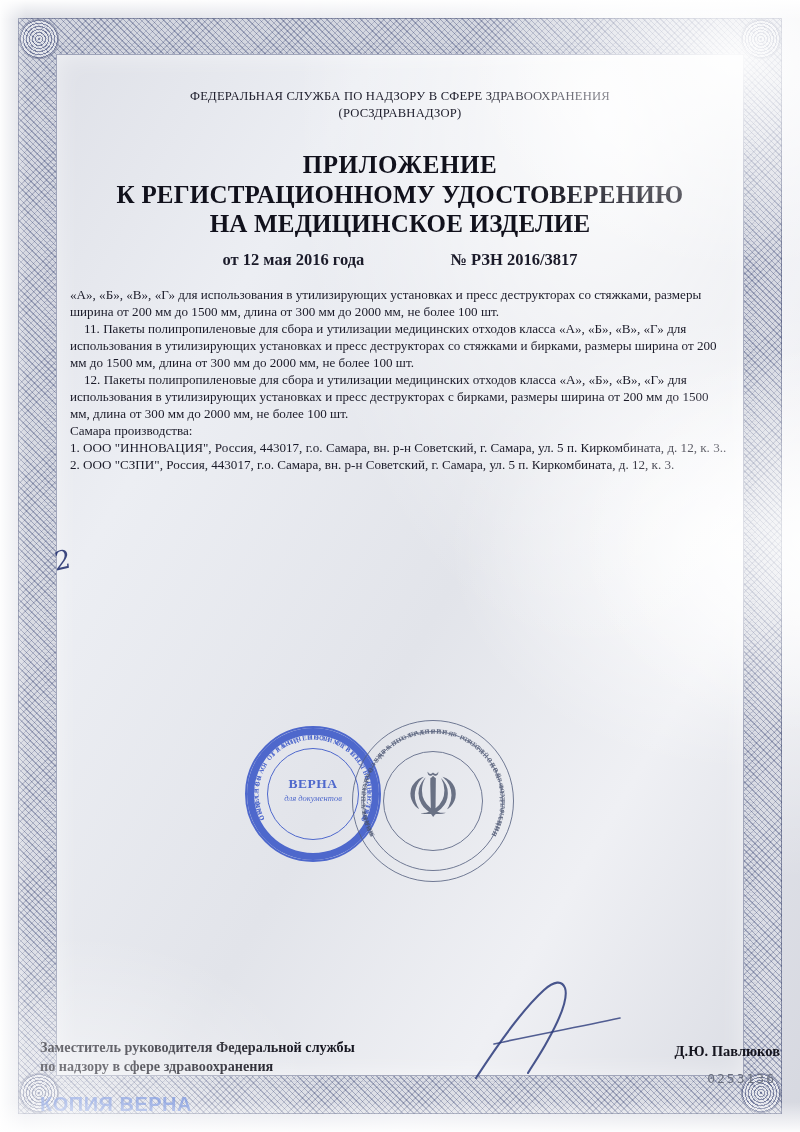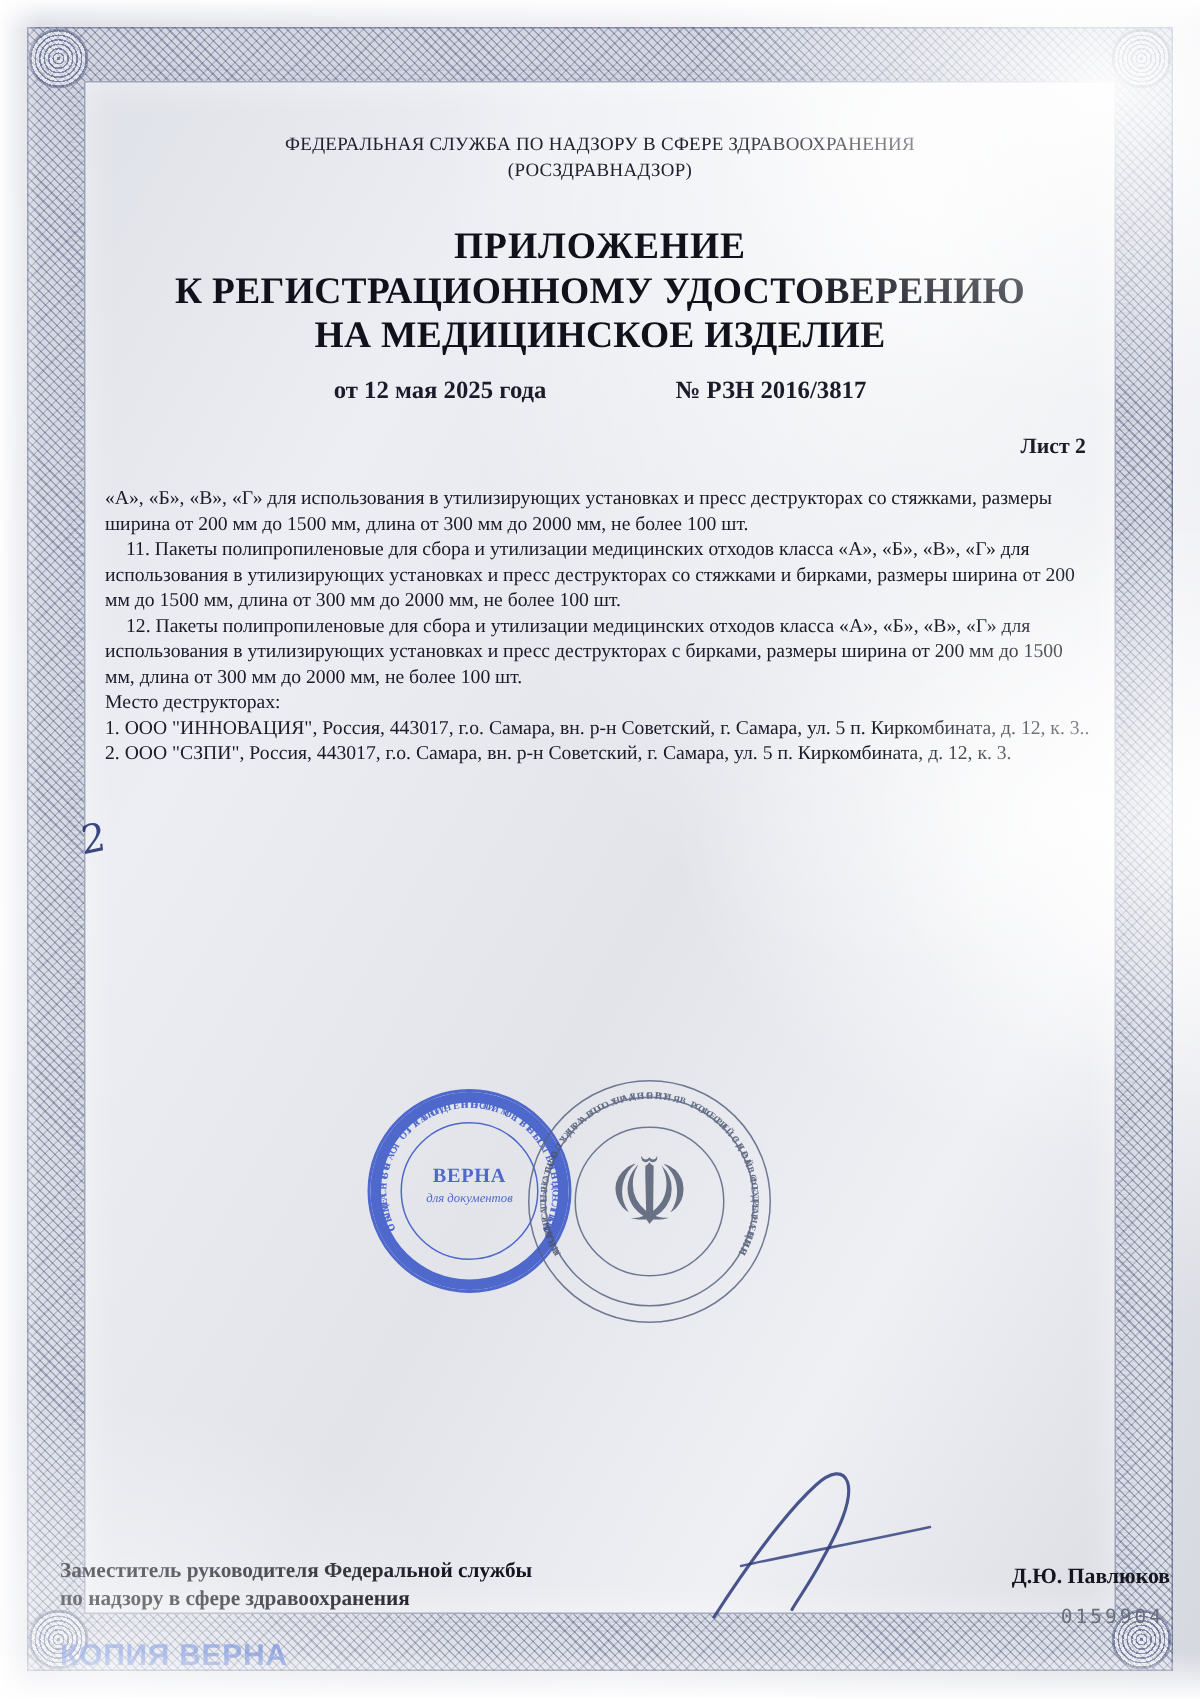--- a/index.html
+++ b/index.html
@@ -362,31 +362,30 @@
       <div>(РОСЗДРАВНАДЗОР)</div>
     </div>
 
     <div class="title-block">
       <div class="t1">ПРИЛОЖЕНИЕ</div>
       <div class="t2">К РЕГИСТРАЦИОННОМУ УДОСТОВЕРЕНИЮ</div>
       <div class="t3">НА МЕДИЦИНСКОЕ ИЗДЕЛИЕ</div>
     </div>
 
     <div class="meta-row">
-      <div class="date">от  12 мая 2025 года</div>
+      <div class="date">от  12 мая 2016 года</div>
       <div class="number">№  РЗН 2016/3817</div>
     </div>
 
-    <div class="sheet">Лист  2</div>
 
     <div class="body-text">
       <p>«А», «Б», «В», «Г» для использования в утилизирующих установках и пресс деструкторах со стяжками, размеры ширина от 200 мм до 1500 мм, длина от 300 мм до 2000 мм, не более 100 шт.</p>
       <p class="ind">11. Пакеты полипропиленовые для сбора и утилизации медицинских отходов класса «А», «Б», «В», «Г» для использования в утилизирующих установках и пресс деструкторах со стяжками и бирками, размеры ширина от 200 мм до 1500 мм, длина от 300 мм до 2000 мм, не более 100 шт.</p>
       <p class="ind">12. Пакеты полипропиленовые для сбора и утилизации медицинских отходов класса «А», «Б», «В», «Г» для использования в утилизирующих установках и пресс деструкторах с бирками, размеры ширина от 200 мм до 1500 мм, длина от 300 мм до 2000 мм, не более 100 шт.</p>
-      <p>Место деструкторах:</p>
+      <p>Самара производства:</p>
       <p>1. ООО "ИННОВАЦИЯ", Россия, 443017, г.о. Самара, вн. р-н Советский, г. Самара, ул. 5 п. Киркомбината, д. 12, к. 3..</p>
       <p>2. ООО "СЗПИ", Россия, 443017, г.о. Самара, вн. р-н Советский, г. Самара, ул. 5 п. Киркомбината, д. 12, к. 3.</p>
     </div>
 
   </div>
 
   <div class="hand-mark">2</div>
 
   <div class="stamp-blue">
     <div class="inner-ring"></div>
@@ -415,21 +414,21 @@
     <path d="M6,104 C28,70 52,36 74,16 C84,7 92,6 95,14 C99,26 88,48 78,66 C70,81 62,92 58,99" fill="none" stroke="#2a3a7a" stroke-width="2.1" stroke-linecap="round" opacity="0.85"></path>
     <path d="M24,70 C60,62 104,54 150,44" fill="none" stroke="#2a3a7a" stroke-width="1.7" stroke-linecap="round" opacity="0.8"></path>
   </svg>
 
   <div class="sig-block">
     <div>Заместитель руководителя Федеральной службы</div>
     <div>по надзору в сфере здравоохранения</div>
   </div>
 
   <div class="signer">Д.Ю.  Павлюков</div>
-  <div class="doc-number">0159904</div>
+  <div class="doc-number">0253136</div>
   <div class="copy-true">КОПИЯ ВЕРНА</div>
 
   <div class="glare-a"></div>
   <div class="glare-b"></div>
   <div class="glare-c"></div>
   <div class="shadow-left"></div>
   <div class="shadow-top"></div>
   <div class="shadow-bottom"></div>
 
 </div>

